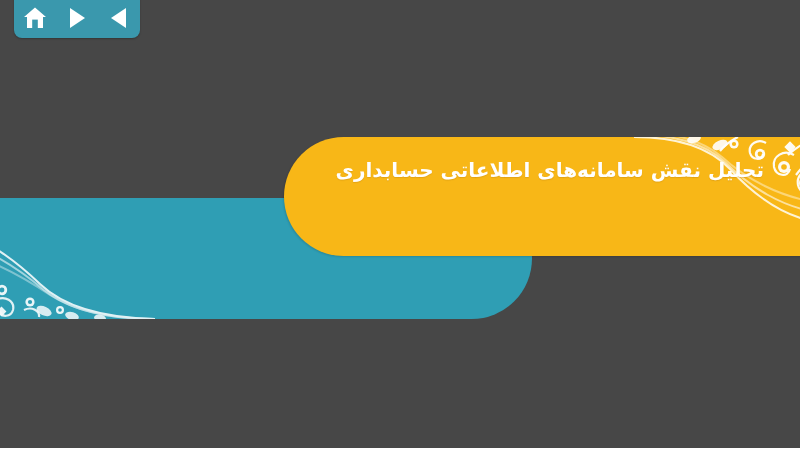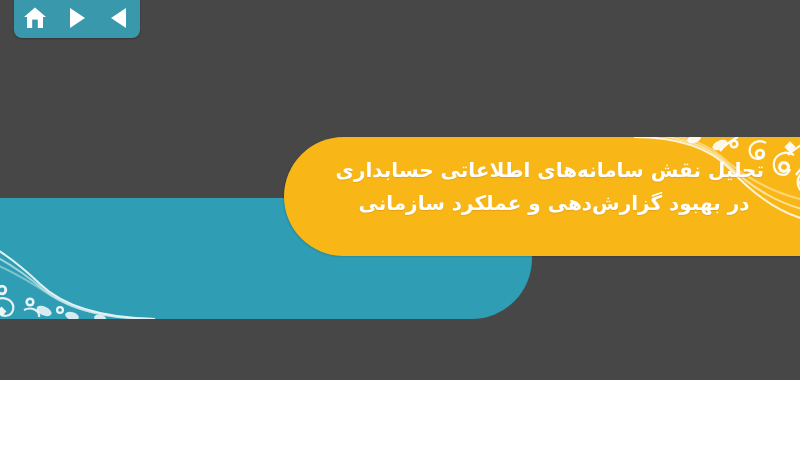--- a/index.html
+++ b/index.html
@@ -3,21 +3,21 @@
 <meta charset="utf-8">
 <style>
   html, body {
     margin: 0;
     padding: 0;
     background: #ffffff;
   }
   #stage {
     position: relative;
     width: 800px;
-    height: 380px;
+    height: 448px;
     overflow: hidden;
     background: #474747;
     font-family: "DejaVu Sans", sans-serif;
   }
 
   
   .navbar {
     position: absolute;
     top: -12px;
     left: 14px;
@@ -201,17 +201,16 @@
         <path d="M104 0 C 96 4, 90 9, 86 14"></path>
       </g>
       <g fill="#ffffff" opacity="0.9">
         <ellipse cx="86" cy="8" rx="8" ry="4.5" transform="rotate(-24 86 8)"></ellipse>
         <ellipse cx="60" cy="2" rx="7" ry="4" transform="rotate(-16 60 2)"></ellipse>
       </g>
     </svg>
 
     <div class="title-block">
       <div class="title-line">تحلیل نقش سامانه‌های اطلاعاتی حسابداری</div>
-      <div class="title-line">در بهبود گزارش‌دهی و عملکرد سازمانی</div>
     </div>
   </div>
 
 </div>
 
 </body></html>

